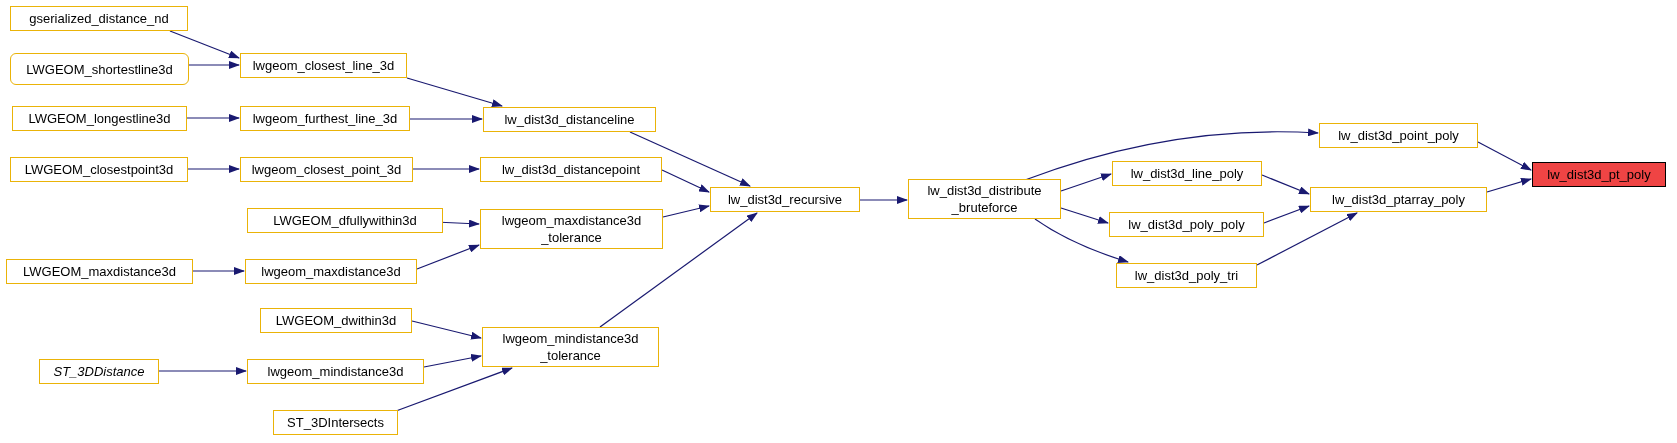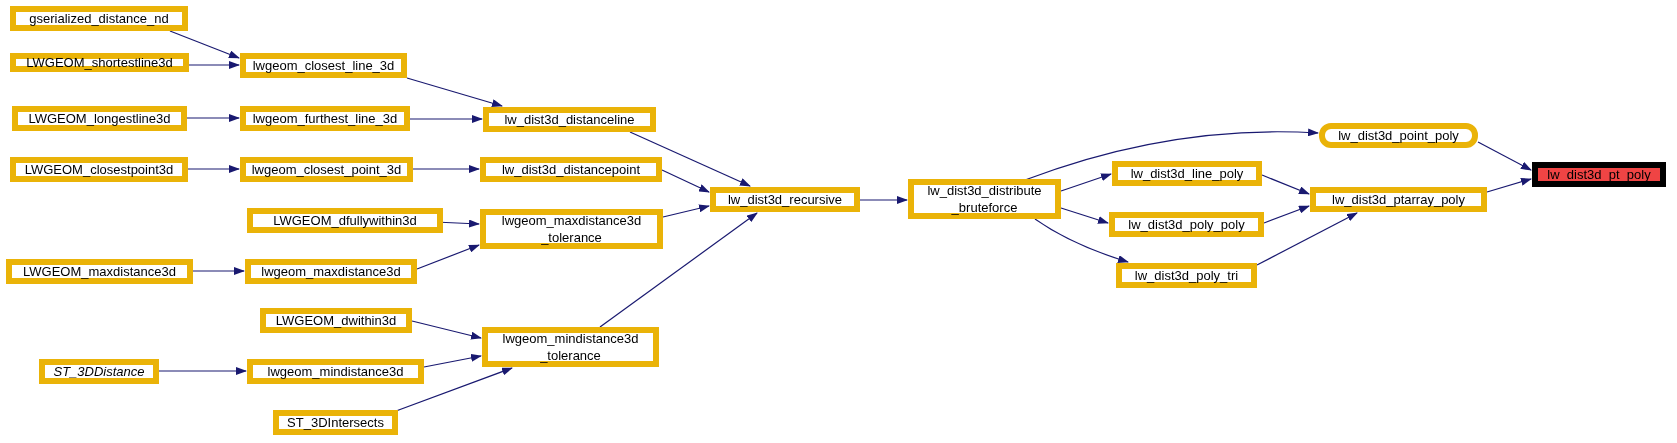--- a/index.html
+++ b/index.html
@@ -24,21 +24,21 @@
     position: absolute;
     left: 0;
     top: 0;
     width: 100%;
     height: 100%;
   }
   .node {
     position: absolute;
     box-sizing: border-box;
     background: #ffffff;
-    border: 6px solid #eab308;
+    border: 1px solid #eab308;
     display: flex;
     align-items: center;
     justify-content: center;
     text-align: center;
     font-size: 13px;
     line-height: 17px;
     color: #000000;
     white-space: pre-line;
     cursor: pointer;
   }
@@ -85,21 +85,21 @@
       <path d="M 1061 208 L 1108 223" fill="none" stroke="#191970" stroke-width="1.2" marker-end="url(#arrowhead)"></path>
       <path d="M 1035 219 Q 1072 245 1128 262" fill="none" stroke="#191970" stroke-width="1.2" marker-end="url(#arrowhead)"></path>
       <path d="M 1262 175 L 1309 194" fill="none" stroke="#191970" stroke-width="1.2" marker-end="url(#arrowhead)"></path>
       <path d="M 1264 223 L 1309 206" fill="none" stroke="#191970" stroke-width="1.2" marker-end="url(#arrowhead)"></path>
       <path d="M 1257 265 L 1357 213" fill="none" stroke="#191970" stroke-width="1.2" marker-end="url(#arrowhead)"></path>
       <path d="M 1478 142 L 1531 170" fill="none" stroke="#191970" stroke-width="1.2" marker-end="url(#arrowhead)"></path>
       <path d="M 1487 192 L 1531 179" fill="none" stroke="#191970" stroke-width="1.2" marker-end="url(#arrowhead)"></path>
     </svg>
   <div class="node-layer">
       <div class="node" style="left: 10px; top: 6px; width: 178px; height: 25px;"><span>gserialized_distance_nd</span></div>
-      <div class="node" style="left: 10px; top: 53px; width: 179px; height: 19px;"><span>LWGEOM_shortestline3d</span></div>
+      <div class="node" style="left: 10px; top: 53px; width: 179px; height: 32px; border-radius: 6px;"><span>LWGEOM_shortestline3d</span></div>
       <div class="node" style="left: 12px; top: 106px; width: 175px; height: 25px;"><span>LWGEOM_longestline3d</span></div>
       <div class="node" style="left: 10px; top: 157px; width: 178px; height: 25px; text-align: center;"><span>LWGEOM_closestpoint3d</span></div>
       <div class="node" style="left: 247px; top: 208px; width: 196px; height: 25px;"><span>LWGEOM_dfullywithin3d</span></div>
       <div class="node" style="left: 6px; top: 259px; width: 187px; height: 25px;"><span>LWGEOM_maxdistance3d</span></div>
       <div class="node" style="left: 260px; top: 308px; width: 152px; height: 25px;"><span>LWGEOM_dwithin3d</span></div>
       <div class="node" style="left: 39px; top: 359px; width: 120px; height: 25px; font-style: italic;"><span>ST_3DDistance</span></div>
       <div class="node" style="left: 273px; top: 410px; width: 125px; height: 25px;"><span>ST_3DIntersects</span></div>
       <div class="node" style="left: 240px; top: 53px; width: 167px; height: 25px;"><span>lwgeom_closest_line_3d</span></div>
       <div class="node" style="left: 240px; top: 106px; width: 170px; height: 25px;"><span>lwgeom_furthest_line_3d</span></div>
       <div class="node" style="left: 240px; top: 157px; width: 173px; height: 25px;"><span>lwgeom_closest_point_3d</span></div>
@@ -107,20 +107,20 @@
       <div class="node" style="left: 247px; top: 359px; width: 177px; height: 25px;"><span>lwgeom_mindistance3d</span></div>
       <div class="node" style="left: 483px; top: 107px; width: 173px; height: 25px;"><span>lw_dist3d_distanceline</span></div>
       <div class="node" style="left: 480px; top: 157px; width: 182px; height: 25px;"><span>lw_dist3d_distancepoint</span></div>
       <div class="node" style="left: 480px; top: 209px; width: 183px; height: 40px;"><span>lwgeom_maxdistance3d
 _tolerance</span></div>
       <div class="node" style="left: 482px; top: 327px; width: 177px; height: 40px;"><span>lwgeom_mindistance3d
 _tolerance</span></div>
       <div class="node" style="left: 710px; top: 187px; width: 150px; height: 25px;"><span>lw_dist3d_recursive</span></div>
       <div class="node" style="left: 908px; top: 179px; width: 153px; height: 40px;"><span>lw_dist3d_distribute
 _bruteforce</span></div>
-      <div class="node" style="left: 1319px; top: 123px; width: 159px; height: 25px; border-radius: 12px;"><span>lw_dist3d_point_poly</span></div>
+      <div class="node" style="left: 1319px; top: 123px; width: 159px; height: 25px;"><span>lw_dist3d_point_poly</span></div>
       <div class="node" style="left: 1112px; top: 161px; width: 150px; height: 25px;"><span>lw_dist3d_line_poly</span></div>
       <div class="node" style="left: 1109px; top: 212px; width: 155px; height: 25px;"><span>lw_dist3d_poly_poly</span></div>
       <div class="node" style="left: 1116px; top: 263px; width: 141px; height: 25px;"><span>lw_dist3d_poly_tri</span></div>
       <div class="node" style="left: 1310px; top: 187px; width: 177px; height: 25px;"><span>lw_dist3d_ptarray_poly</span></div>
       <div class="node highlighted" style="left: 1532px; top: 162px; width: 134px; height: 25px;"><span>lw_dist3d_pt_poly</span></div>
     </div>
 </div>
 
 </body></html>

